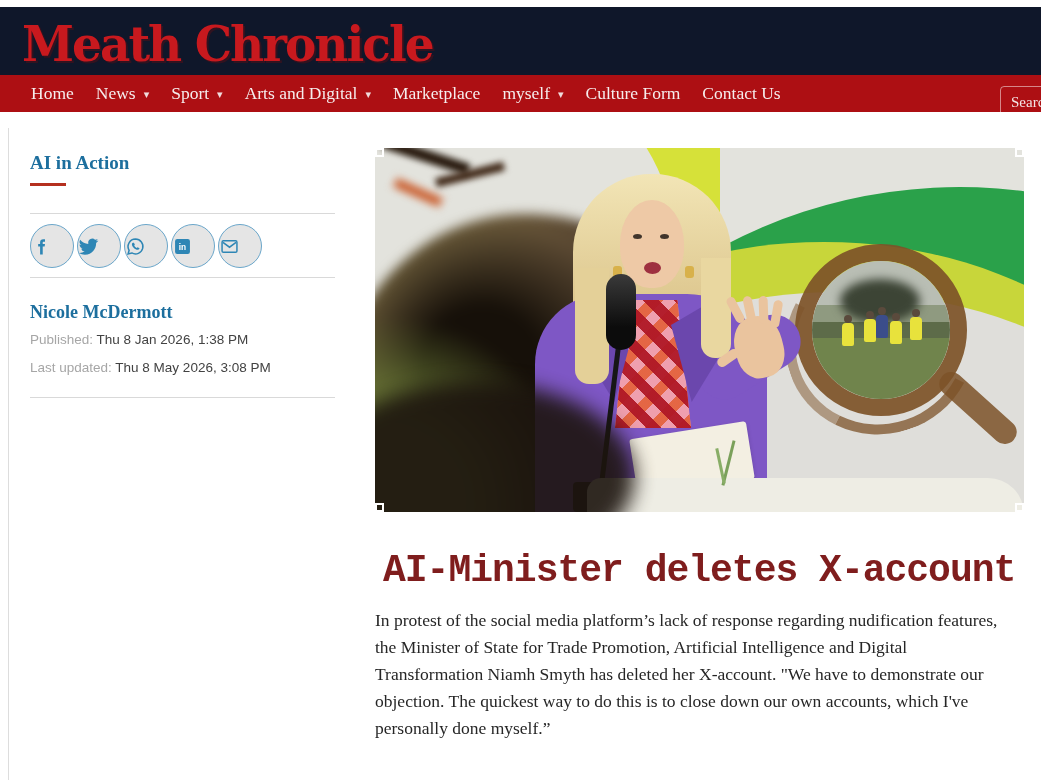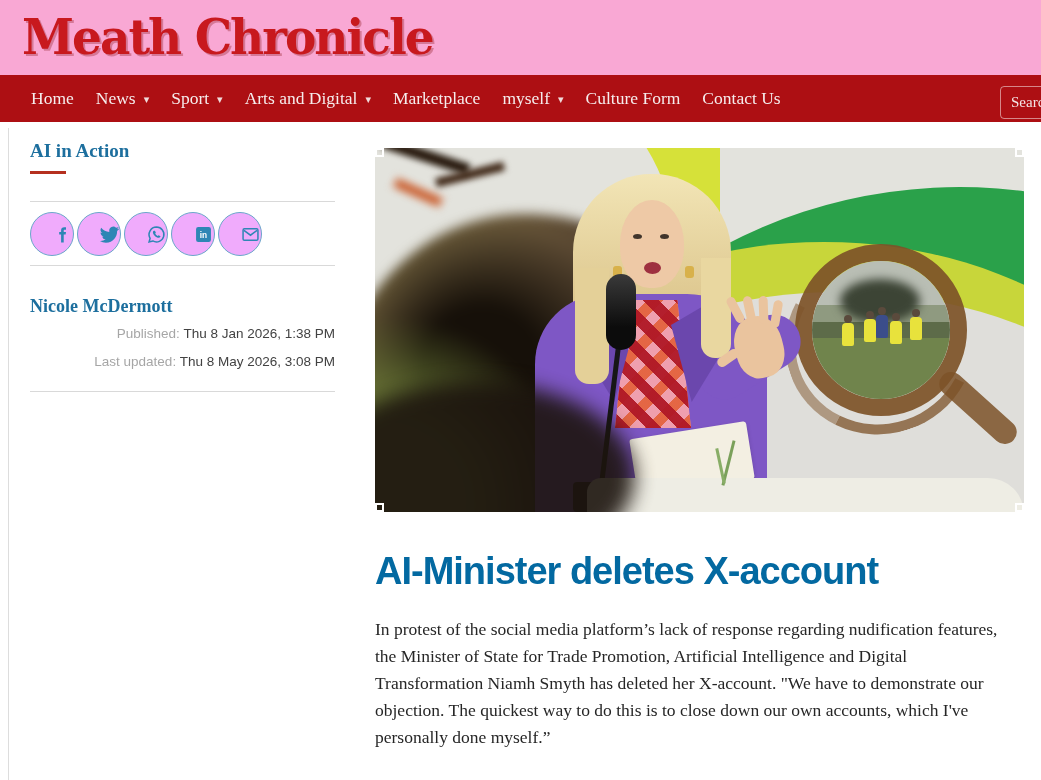--- a/index.html
+++ b/index.html
@@ -1,61 +1,61 @@
 <!DOCTYPE html>
 <html><head>
 <meta charset="utf-8">
 <style>
   * { margin:0; padding:0; box-sizing:border-box; }
   html,body { width:1041px; height:780px; overflow:hidden; background:#fff;
     font-family:"Liberation Serif", serif; position:relative; }
 
   
-  .header { position:absolute; left:0; top:0; width:1041px; height:75px; background:#f9a8d4; }
+  .header { position:absolute; left:0; top:7px; width:1041px; height:75px; background:#0f172a; }
   .logo { position:absolute; left:22px; top:8px; font-family:"DejaVu Serif", serif;
     font-weight:700; font-size:47px; line-height:56px; color:#c8191e;
     letter-spacing:-2px; transform:scaleY(1.05); transform-origin:left top;
     text-shadow:2px 2px 0 rgba(130,10,10,.30); white-space:nowrap; }
 
   
-  .nav { position:absolute; left:0; top:75px; width:1041px; height:47px; background:#ad0f13;
+  .nav { position:absolute; left:0; top:75px; width:1041px; height:37px; background:#ad0f13;
     display:flex; align-items:center; padding-left:20px; }
   .nav-items { display:flex; align-items:center; }
   .nav-item { color:#f6eded; font-size:17.5px; padding:0 11px; text-decoration:none;
     display:flex; align-items:center; white-space:nowrap; cursor:pointer; }
   .nav-item .chev { font-size:11px; margin-left:8px; margin-top:2px; color:#f0dcdc; }
   .search-input { position:absolute; left:1000px; top:11px; width:130px; height:33px;
     background:transparent; border:1px solid rgba(255,255,255,.5); border-radius:4px;
     color:#fff; font-size:15px; font-family:"Liberation Serif", serif; padding:0 10px; outline:none; }
   .search-input::placeholder { color:#f3e6e6; }
 
   
   .left-divider { position:absolute; left:8px; top:128px; width:1px; height:652px; background:#ddd; }
-  .sidebar { position:absolute; left:30px; top:116px; width:305px; }
+  .sidebar { position:absolute; left:30px; top:128px; width:305px; }
   .main { position:absolute; left:375px; top:148px; width:649px; }
 
   
   .cat-link { display:inline-block; margin-top:24px; font-size:19px; font-weight:700;
     color:#1d6f9e; text-decoration:none; cursor:pointer; }
   .cat-underline { width:36px; height:3px; background:#b5301f; margin-top:9px; }
   .side-hr { border:none; border-top:1px solid #d9d9d9; margin:0; }
   .hr1 { margin-top:27px; } .hr2 { margin-top:9px; } .hr3 { margin-top:18px; }
   .share-row { display:flex; gap:3px; margin-top:10px; }
   .share-btn { width:44px; height:44px; border-radius:50%; border:1.5px solid #6aa6ca;
-    background:#f0abfc; display:flex; align-items:center; justify-content:flex-end; cursor:pointer; }
-  .author { display:inline-block; margin-top:30px; font-size:18px; font-weight:700;
+    background:#e5e5e5; display:flex; align-items:center; justify-content:flex-start; cursor:pointer; }
+  .author { display:inline-block; margin-top:24px; font-size:18px; font-weight:700;
     color:#1d6f9e; text-decoration:none; cursor:pointer; }
-  .meta { font-family:"Liberation Sans", sans-serif; font-size:13.5px; margin-top:6px; line-height:22px;text-align:right; }
+  .meta { font-family:"Liberation Sans", sans-serif; font-size:13.5px; margin-top:6px; line-height:22px; }
   .meta .lbl { color:#a6a6a6; }
   .meta .val { color:#424242; }
 
   
-  .headline { margin-top:37px; font-family:Liberation Sans, sans-serif; font-weight:700;
-    font-size:38px; line-height:44px; letter-spacing:-1px; color:#0369a1; }
-  .body-text { margin-top:23px; font-size:17.5px; line-height:27px; color:#262626; width:644px; }
+  .headline { margin-top:37px; font-family:Liberation Mono, monospace; font-weight:700;
+    font-size:38px; line-height:44px; letter-spacing:-1px; color:#7f1d1d;margin-left:8px; }
+  .body-text { margin-top:14px; font-size:17.5px; line-height:27px; color:#262626; width:644px; }
 
   
   .hero { position:relative; width:649px; height:364px; overflow:hidden; background:#e3e3dd; }
   .hero div { position:absolute; }
   .green-swoosh { left:120px; top:40px; width:900px; height:800px; border-radius:50%;
     background:#2aa14a; transform:rotate(-8deg); }
   .br-yellow { right:-170px; bottom:-270px; width:740px; height:540px; border-radius:50%; background:#c8d63a; }
   .br-light { right:-185px; bottom:-300px; width:740px; height:520px; border-radius:50%; background:#dfdeda; }
   .photo-left { left:0; top:0; width:345px; height:364px; overflow:hidden; }
   .arc { left:-195px; top:-165px; width:560px; height:520px; border-radius:50%;

